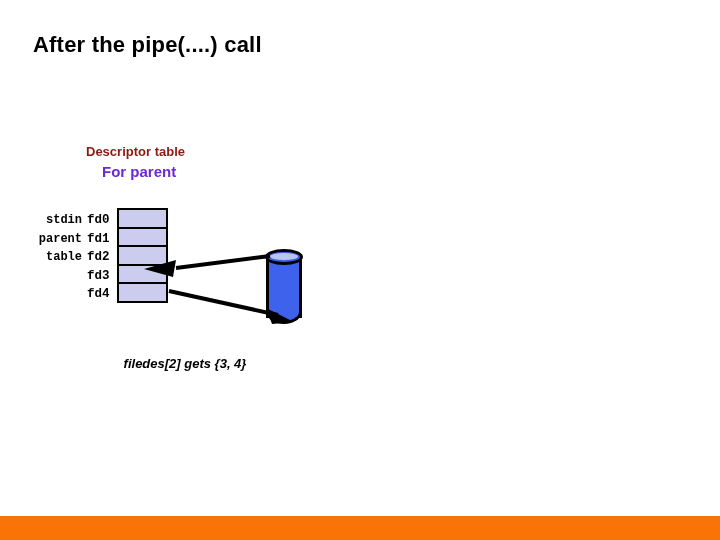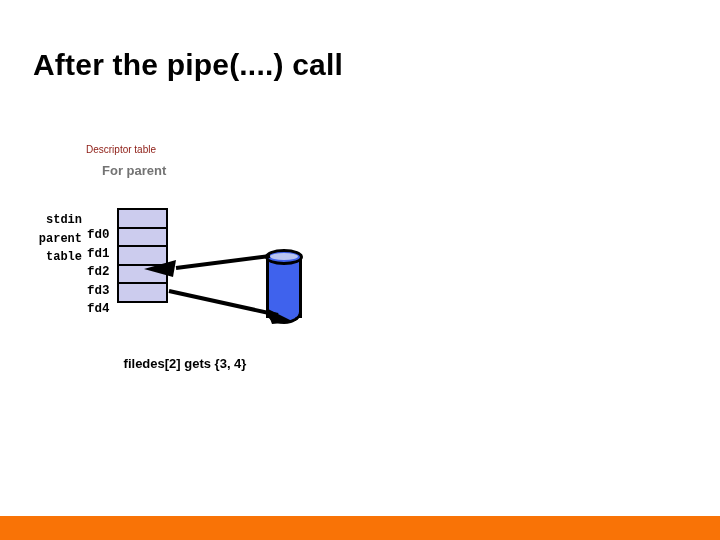--- a/index.html
+++ b/index.html
@@ -13,48 +13,48 @@
     position: relative;
     overflow: hidden;
     font-family: "Liberation Sans", sans-serif;
     -webkit-font-smoothing: antialiased;
   }
 
   
   #slide-title {
     position: absolute;
     left: 33px;
-    top: 48px;
-    font-family: "Liberation Sans", sans-serif;
-    font-size: 30px;
+    top: 32px;
+    font-family: "Liberation Sans", sans-serif;
+    font-size: 22px;
     font-weight: bold;
     color: #000000;
     letter-spacing: 0.2px;
     white-space: nowrap;
   }
 
   
   #descriptor-heading {
     position: absolute;
     left: 86px;
     top: 144px;
     font-family: "Liberation Sans", sans-serif;
-    font-size: 10px;
-    font-weight: normal;
+    font-size: 13px;
+    font-weight: bold;
     color: #8c1a12;
     white-space: nowrap;
   }
   #descriptor-subheading {
     position: absolute;
     left: 102px;
     top: 163px;
     font-family: "Liberation Sans", sans-serif;
-    font-size: 13px;
-    font-weight: bold;
-    color: #737373;
+    font-size: 15px;
+    font-weight: bold;
+    color: #6d28d9;
     white-space: nowrap;
   }
 
   
   #stream-labels {
     position: absolute;
     left: 0px;
     top: 211px;
     width: 82px;
     text-align: right;
@@ -71,21 +71,20 @@
     position: absolute;
     left: 87px;
     top: 211px;
     width: 28px;
     text-align: left;
     font-family: "Liberation Mono", "DejaVu Sans Mono", monospace;
     font-size: 12.5px;
     font-weight: bold;
     color: #000000;
     line-height: 18.6px;
-    margin-top: 15px;
   }
   #fd-labels div { height: 18.6px; }
 
   
   #descriptor-table {
     position: absolute;
     left: 117px;
     top: 208px;
     width: 51px;
     border: 2px solid #000000;
@@ -166,20 +165,21 @@
     position: absolute;
     left: 60px;
     top: 355px;
     width: 250px;
     text-align: center;
     font-family: "Liberation Sans", sans-serif;
     font-size: 13px;
     font-weight: bold;
     color: #000000;
     line-height: 17px;
+    font-style: italic;
   }
 
   
   #bottom-bar {
     position: absolute;
     left: 0;
     top: 516px;
     width: 720px;
     height: 24px;
     background: #f97306;

